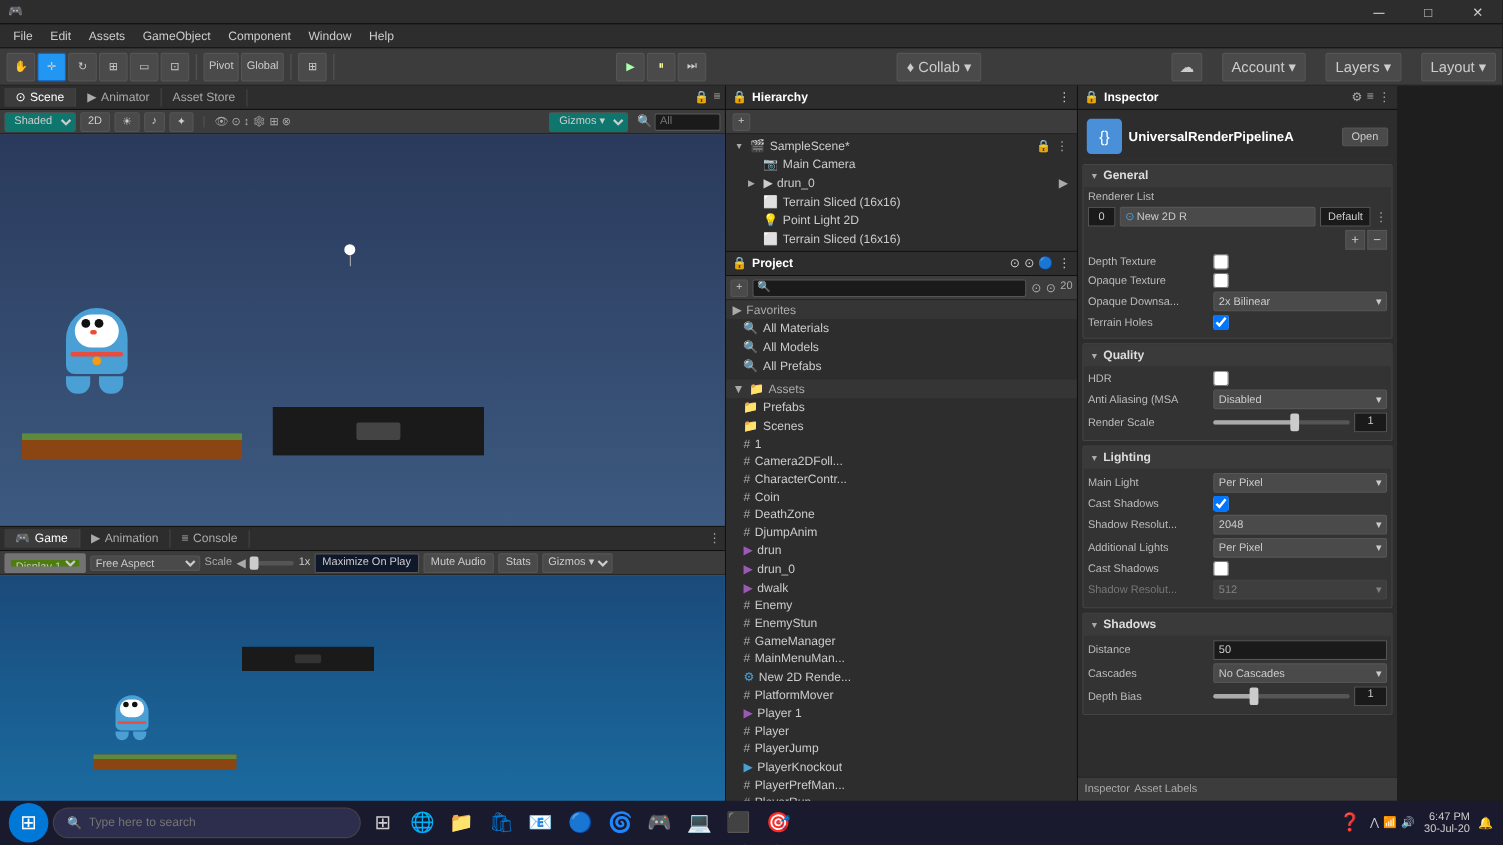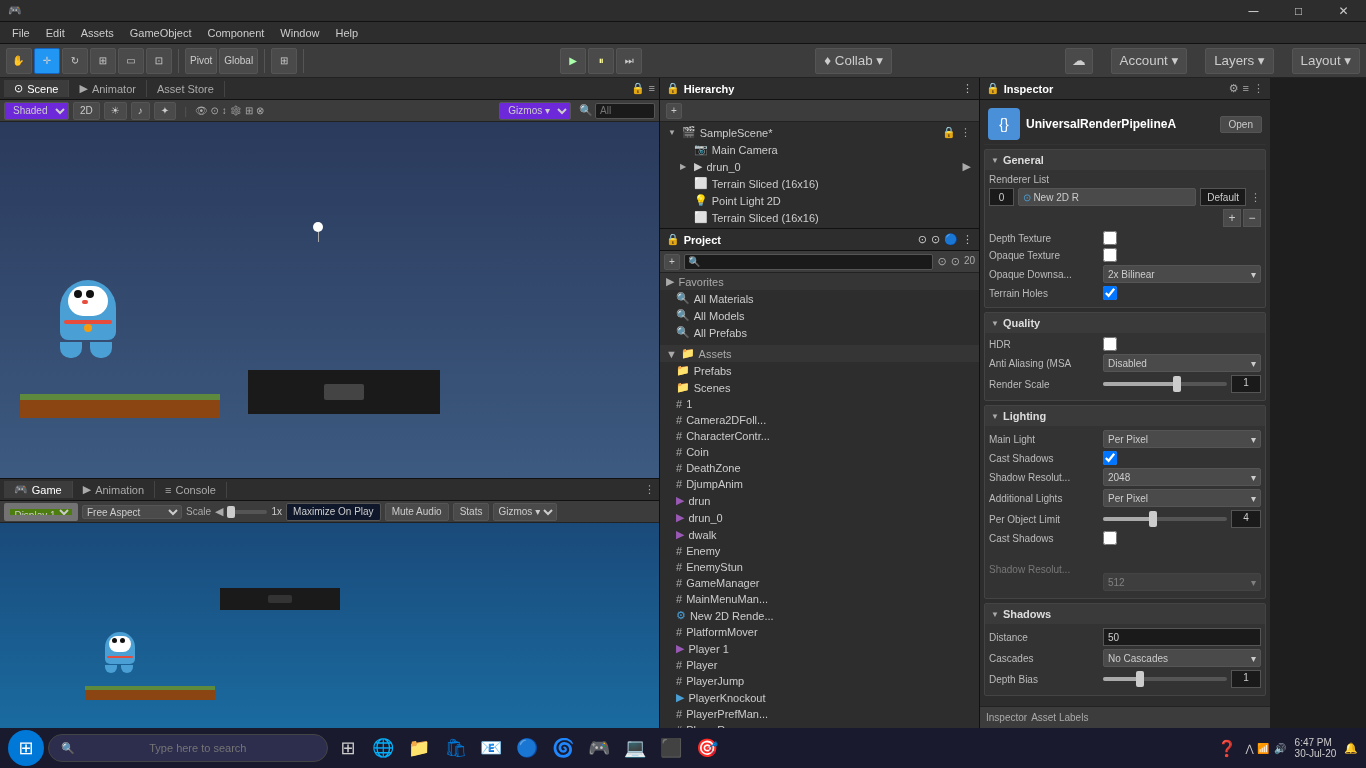--- a/index.html
+++ b/index.html
@@ -101,21 +101,21 @@
       padding: 0 4px;
       gap: 4px;
       border-bottom: 1px solid #222;
     }
     .scene-tb-btn {
       padding: 1px 6px; background: #4a4a4a; border: 1px solid #555;
       color: #ccc; font-size: 10px; cursor: pointer; border-radius: 2px; height: 18px;
       display: flex; align-items: center;
     }
     .scene-dropdown {
-      background: #6d28d9; border: 1px solid #555; color: #ccc;
+      background: #0f766e; border: 1px solid #555; color: #ccc;
       font-size: 10px; height: 18px; padding: 0 4px; border-radius: 2px; cursor: pointer;
     }
 
     #scene-viewport {
       flex: 1;
       background: #3d4450;
       position: relative;
       overflow: hidden;
     }
 
@@ -305,21 +305,21 @@
     .task-start { width: 36px; height: 36px; background: #0078d7; border-radius: 50%; display: flex; align-items: center; justify-content: center; color: #fff; font-size: 18px; cursor: pointer; }
     .taskbar-search {
       flex: 0 0 280px; background: #2d2d4e; border: 1px solid #444;
       border-radius: 16px; height: 28px; display: flex; align-items: center;
       padding: 0 12px; gap: 6px;
     }
     .taskbar-search input { background: transparent; border: none; color: #ccc; font-size: 11px; outline: none; flex: 1; }
     .taskbar-icon { width: 32px; height: 32px; display: flex; align-items: center; justify-content: center; cursor: pointer; border-radius: 4px; }
     .taskbar-right { margin-left: auto; display: flex; align-items: center; gap: 8px; }
     .sys-tray { display: flex; align-items: center; gap: 4px; font-size: 10px; color: #ccc; }
-    .clock { font-size: 10px; color: #ccc; }
+    .clock { text-align: right; font-size: 10px; color: #ccc; }
 
     
     ::-webkit-scrollbar { width: 6px; height: 6px; }
     ::-webkit-scrollbar-track { background: #1a1a1a; }
     ::-webkit-scrollbar-thumb { background: #555; border-radius: 3px; }
   </style>
 </head>
 <body>
 
 <div id="title-bar">
@@ -843,37 +843,26 @@
             </div>
           </div>
           <div class="prop-row">
             <span class="prop-label">Additional Lights</span>
             <div class="quality-dropdown">
               <span>Per Pixel</span>
               <span>▾</span>
             </div>
           </div>
           <div class="prop-row">
-            <span class="prop-label">Per Object Limit</span>
-            <div class="prop-slider-container">
-              <div class="prop-slider">
-                <div style="width:40%;height:100%;background:#aaa;border-radius:2px;position:relative;">
-                  <div style="position:absolute;right:-4px;top:-6px;width:8px;height:16px;background:#ccc;border-radius:2px;"></div>
-                </div>
-              </div>
-              <span class="prop-num">4</span>
-            </div>
-          </div>
-          <div class="prop-row">
             <span class="prop-label">Cast Shadows</span>
             <input type="checkbox" class="prop-check" style="">
           </div>
           <div class="prop-row">
             <span class="prop-label" style="color:#777;">Shadow Resolut...</span>
-            <div class="quality-dropdown" style="opacity:0.5;margin-top:25px;">
+            <div class="quality-dropdown" style="opacity:0.5;">
               <span>512</span>
               <span>▾</span>
             </div>
           </div>
         </div>
       </div>
 
       <div class="inspector-section">
         <div class="section-header">
           <span class="arrow">▼</span>
@@ -914,21 +903,21 @@
       <span style="margin-left:4px;font-size:10px;">Asset Labels</span>
     </div>
   </div>
 
 </div>
 
 <div id="taskbar">
   <div class="task-start">⊞</div>
   <div class="taskbar-search">
     <span style="color:#aaa;">🔍</span>
-    <input type="text" style="background: transparent; border: none; color: rgb(204, 204, 204); font-size: 11px; outline: none; flex: 1 1 0%; text-align: center;" placeholder="Type here to search">
+    <input type="text" style="background: transparent; border: none; color: rgb(204, 204, 204); font-size: 11px; outline: none; flex: 1 1 0%;" placeholder="Type here to search">
   </div>
   <div class="taskbar-icon" style="font-size:18px;">⊞</div>
   <div class="taskbar-icon" style="font-size:18px;color:#4a9fd5;">🌐</div>
   <div class="taskbar-icon" style="font-size:18px;color:#f39c12;">📁</div>
   <div class="taskbar-icon" style="font-size:18px;color:#0078d7;">🛍</div>
   <div class="taskbar-icon" style="font-size:18px;color:#0078d7;">📧</div>
   <div class="taskbar-icon" style="font-size:18px;">🔵</div>
   <div class="taskbar-icon" style="font-size:18px;color:#4a9fd5;">🌀</div>
   <div class="taskbar-icon" style="font-size:18px;">🎮</div>
   <div class="taskbar-icon" style="font-size:18px;color:#7b2fbe;">💻</div>

